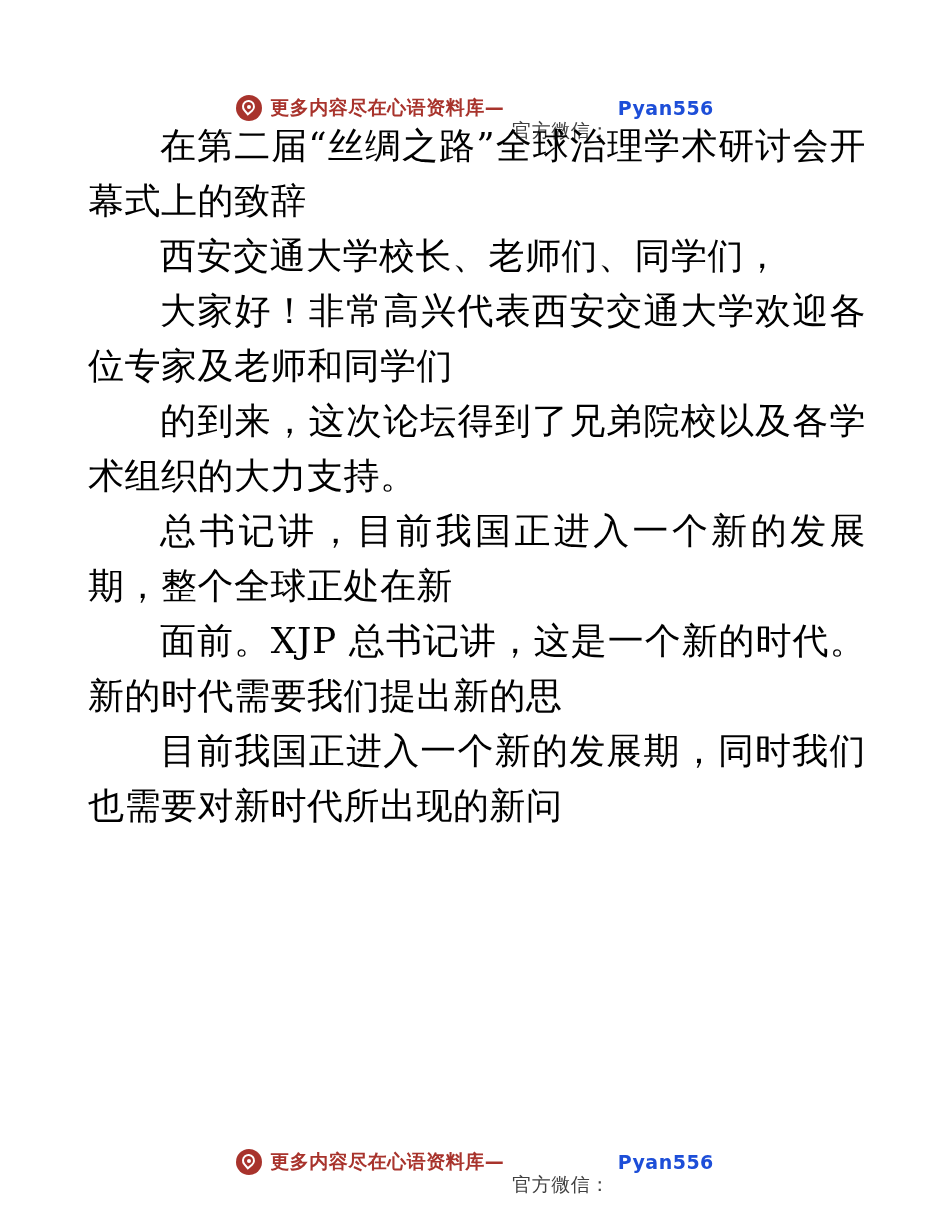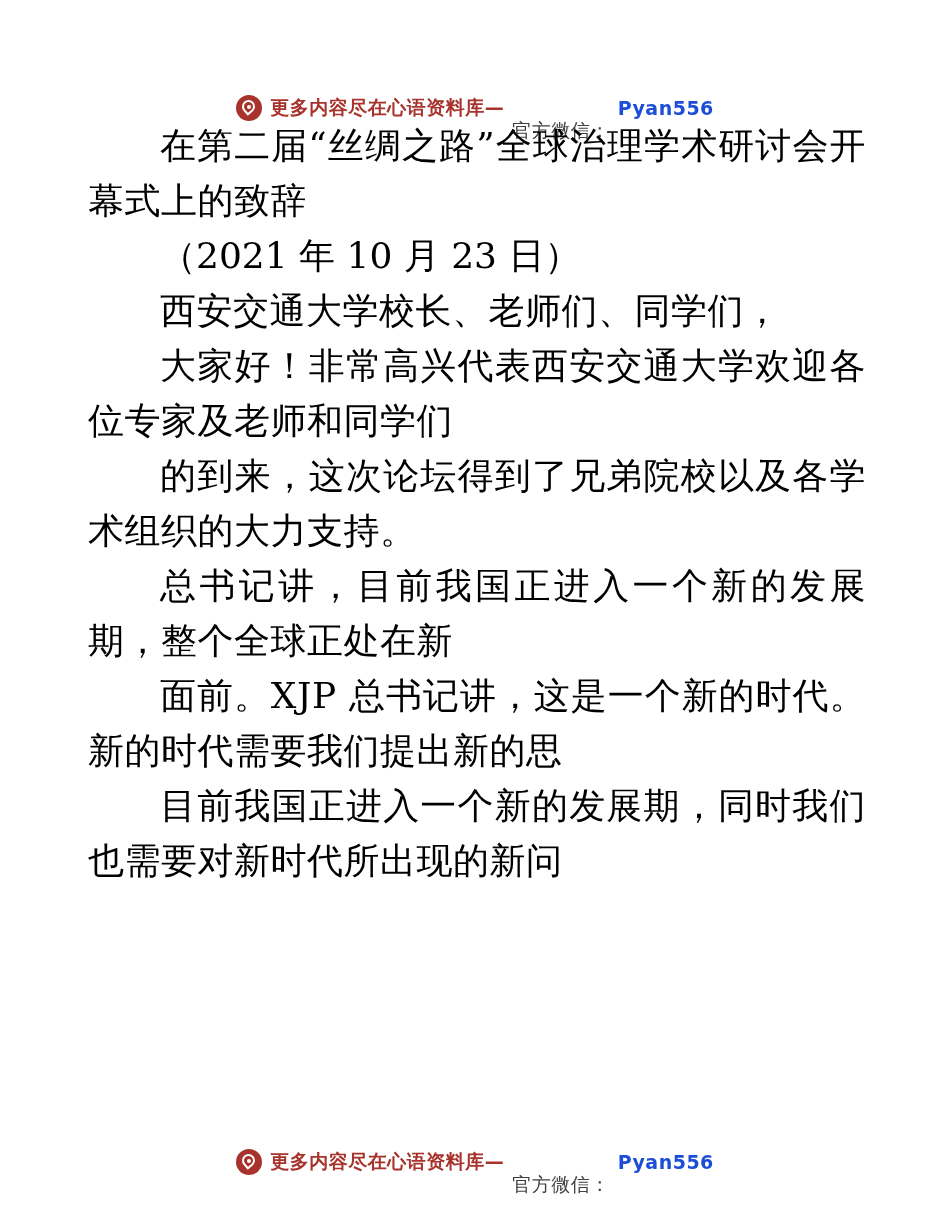--- a/index.html
+++ b/index.html
@@ -107,21 +107,20 @@
 
   <div class="watermark top">
     <span class="wm-logo"></span>
     <span class="wm-text-main">更多内容尽在心语资料库—</span>
     <span class="wm-text-sub">官方微信：</span>
     <span class="wm-text-id">Pyan556</span>
   </div>
 
   <div class="doc">
     <p class="para indent">在第二届“丝绸之路”全球治理学术研讨会开幕式上的致辞</p>
-    <p class="para indent tight">（2021 年 10 月 23 日）</p>
     <p class="para indent">西安交通大学校长、老师们、同学们，</p>
     <p class="para indent">大家好！非常高兴代表西安交通大学欢迎各位专家及老师和同学们</p>
     <p class="para indent">的到来，这次论坛得到了兄弟院校以及各学术组织的大力支持。</p>
     <p class="para indent">总书记讲，目前我国正进入一个新的发展期，整个全球正处在新</p>
     <p class="para indent">面前。XJP 总书记讲，这是一个新的时代。新的时代需要我们提出新的思</p>
     <p class="para indent">目前我国正进入一个新的发展期，同时我们也需要对新时代所出现的新问</p>
   </div>
 
   <div class="watermark bottom">
     <span class="wm-logo"></span>

